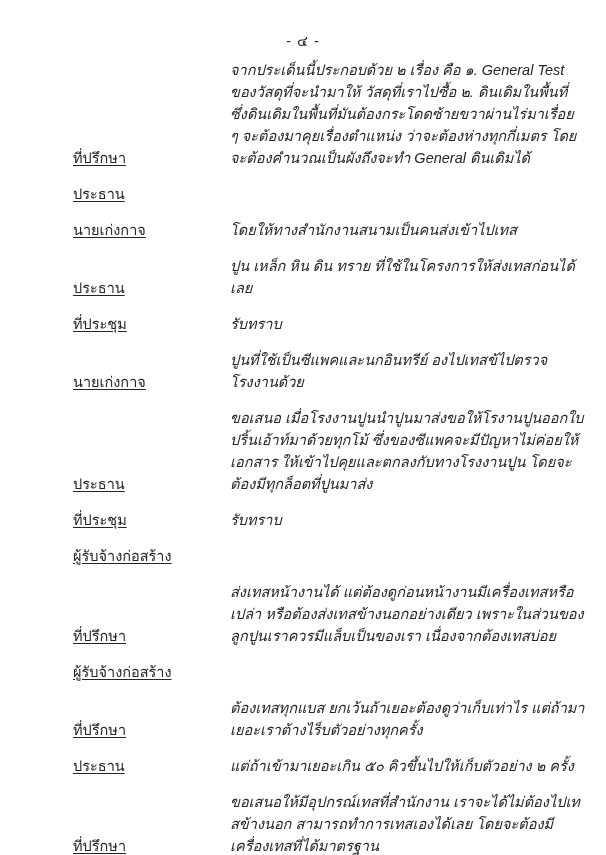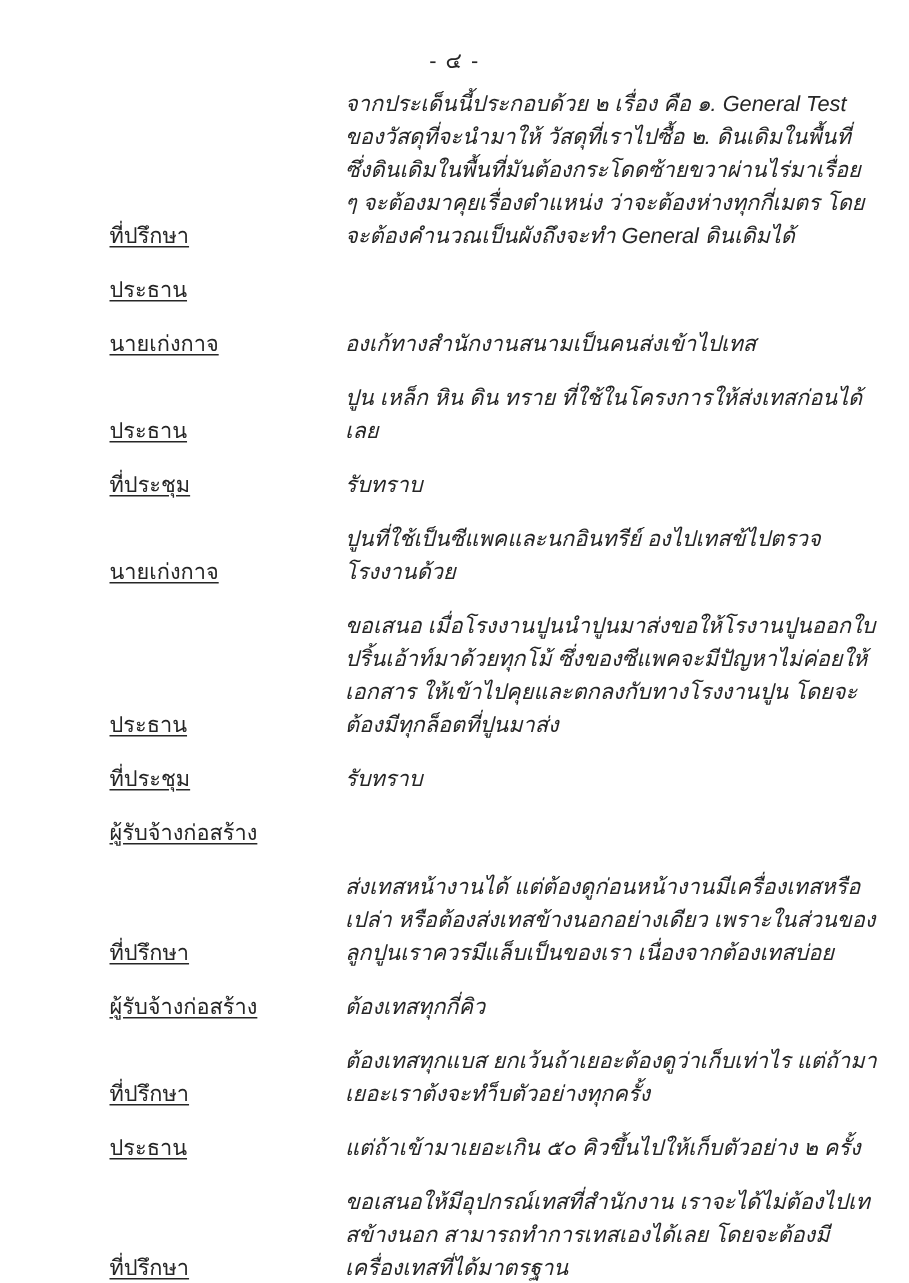--- a/index.html
+++ b/index.html
@@ -61,21 +61,21 @@
       <div class="speaker">ที่ปรึกษา</div>
       <div class="statement">จากประเด็นนี้ประกอบด้วย ๒ เรื่อง คือ ๑. General Test ของวัสดุที่จะนำมาให้ วัสดุที่เราไปซื้อ ๒. ดินเดิมในพื้นที่ ซึ่งดินเดิมในพื้นที่มันต้องกระโดดซ้ายขวาผ่านไร่มาเรื่อย ๆ จะต้องมาคุยเรื่องตำแหน่ง ว่าจะต้องห่างทุกกี่เมตร โดยจะต้องคำนวณเป็นผังถึงจะทำ General ดินเดิมได้</div>
     </div>
 
     <div class="entry">
       <div class="speaker">ประธาน</div>
     </div>
 
     <div class="entry">
       <div class="speaker">นายเก่งกาจ</div>
-      <div class="statement">องเก้ทางสำนักงานสนามเป็นคนส่งเข้าไปเทส</div>
+      <div class="statement">โดยให้ทางสำนักงานสนามเป็นคนส่งเข้าไปเทส</div>
     </div>
 
     <div class="entry">
       <div class="speaker">ประธาน</div>
       <div class="statement">ปูน เหล็ก หิน ดิน ทราย ที่ใช้ในโครงการให้ส่งเทสก่อนได้เลย</div>
     </div>
 
     <div class="entry">
       <div class="speaker">ที่ประชุม</div>
       <div class="statement">รับทราบ</div>
@@ -100,26 +100,25 @@
       <div class="speaker">ผู้รับจ้างก่อสร้าง</div>
     </div>
 
     <div class="entry">
       <div class="speaker">ที่ปรึกษา</div>
       <div class="statement">ส่งเทสหน้างานได้  แต่ต้องดูก่อนหน้างานมีเครื่องเทสหรือเปล่า  หรือต้องส่งเทสข้างนอกอย่างเดียว  เพราะในส่วนของลูกปูนเราควรมีแล็บเป็นของเรา  เนื่องจากต้องเทสบ่อย</div>
     </div>
 
     <div class="entry">
       <div class="speaker">ผู้รับจ้างก่อสร้าง</div>
-      <div class="statement">ต้องเทสทุกกี่คิว</div>
     </div>
 
     <div class="entry">
       <div class="speaker">ที่ปรึกษา</div>
-      <div class="statement">ต้องเทสทุกแบส  ยกเว้นถ้าเยอะต้องดูว่าเก็บเท่าไร  แต่ถ้ามาเยอะเราต้งจะทำ็บตัวอย่างทุกครั้ง</div>
+      <div class="statement">ต้องเทสทุกแบส  ยกเว้นถ้าเยอะต้องดูว่าเก็บเท่าไร  แต่ถ้ามาเยอะเราต้างไร็บตัวอย่างทุกครั้ง</div>
     </div>
 
     <div class="entry">
       <div class="speaker">ประธาน</div>
       <div class="statement">แต่ถ้าเข้ามาเยอะเกิน ๕๐ คิวขึ้นไปให้เก็บตัวอย่าง ๒ ครั้ง</div>
     </div>
 
     <div class="entry">
       <div class="speaker">ที่ปรึกษา</div>
       <div class="statement">ขอเสนอให้มีอุปกรณ์เทสที่สำนักงาน  เราจะได้ไม่ต้องไปเทสข้างนอก สามารถทำการเทสเองได้เลย โดยจะต้องมีเครื่องเทสที่ได้มาตรฐาน</div>

